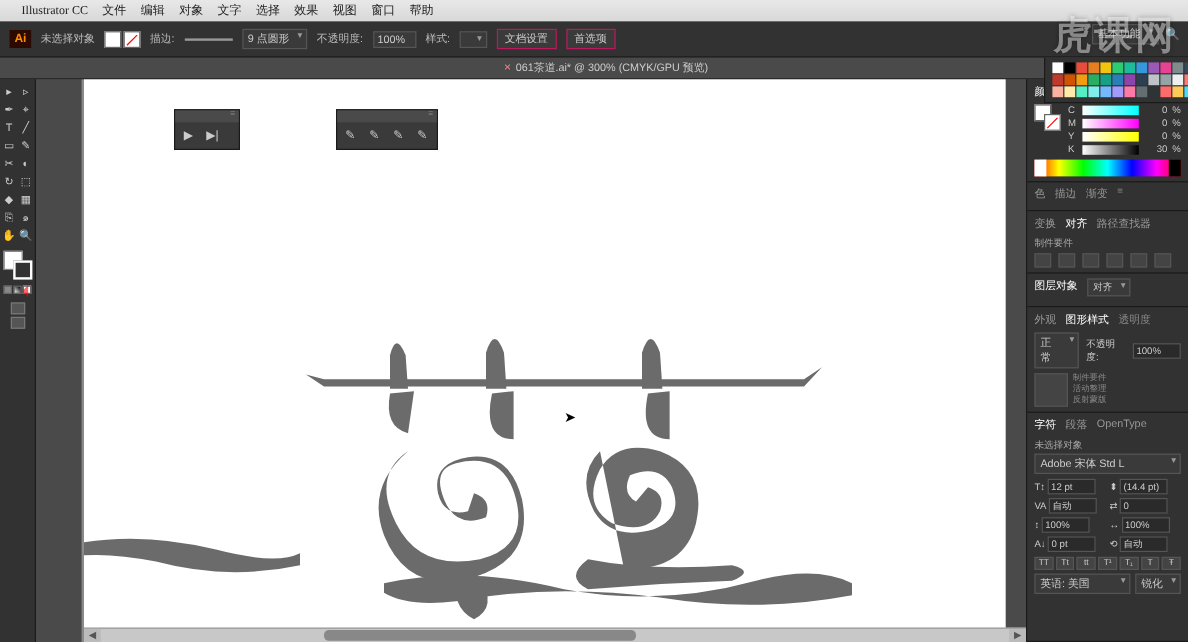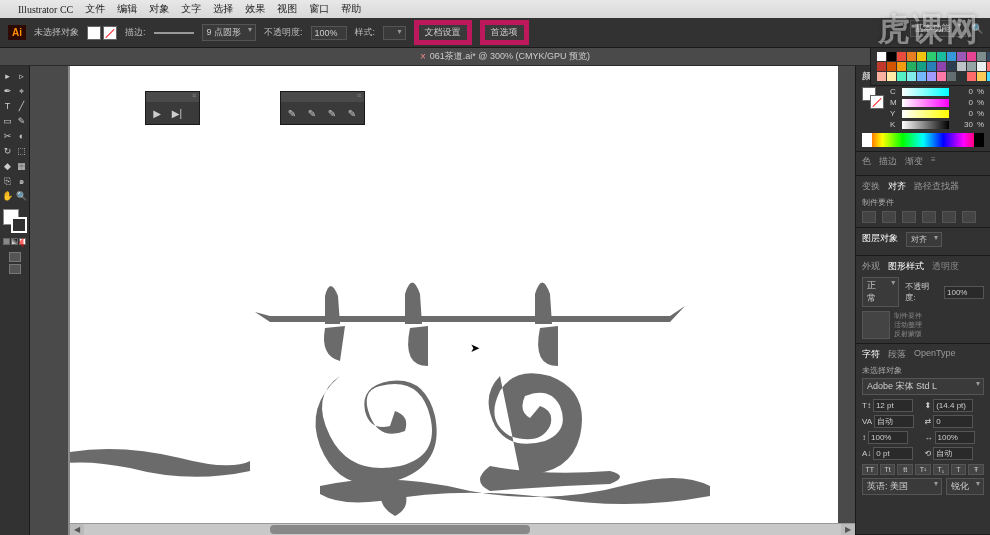--- a/index.html
+++ b/index.html
@@ -16,21 +16,21 @@
 .ctrl-label { color: #bbb; }
 .swatch-pair { display: flex; gap: 2px; }
 .sw { width: 14px; height: 14px; border: 1px solid #666; }
 .sw-white { background: #fff; }
 .sw-none { background: #fff; position: relative; }
 .sw-none::after { content:""; position:absolute; left:0; top:50%; width:100%; height:1px; background:red; transform: rotate(-45deg); }
 .dash-line { width: 40px; height: 2px; background: #999; }
 .dropdown-mini { background: #3a3a3a; border: 1px solid #555; padding: 1px 14px 1px 4px; position: relative; color: #ccc; font-size: 9px; }
 .dropdown-mini::after { content:"▾"; position:absolute; right: 3px; top: 0; font-size: 8px; color: #999; }
 .input-mini { background: #3a3a3a; border: 1px solid #555; color: #ccc; font-size: 9px; padding: 1px 3px; width: 36px; }
-.btn-mini { background: #3a3a3a; border: 5px solid #be185d; color: #ccc; font-size: 9px; padding: 1px 6px; }
+.btn-mini { background: #3a3a3a; border: 1px solid #be185d; color: #ccc; font-size: 9px; padding: 1px 6px; }
 
 
 .top-right { position: absolute; right: 6px; top: 20px; display: flex; gap: 6px; align-items: center; color: #aaa; font-size: 9px; }
 .search-stock { background: #3a3a3a; border: 1px solid #555; padding: 2px 6px; color: #888; width: 120px; }
 
 
 .doc-tab-bar { height: 18px; background: #4a4a4a; display: flex; align-items: center; padding-left: 420px; font-size: 9px; color: #ccc; border-bottom: 1px solid #2a2a2a; }
 .doc-tab { display: flex; align-items: center; gap: 4px; }
 .close-x { color: #e88; font-size: 10px; }
 

